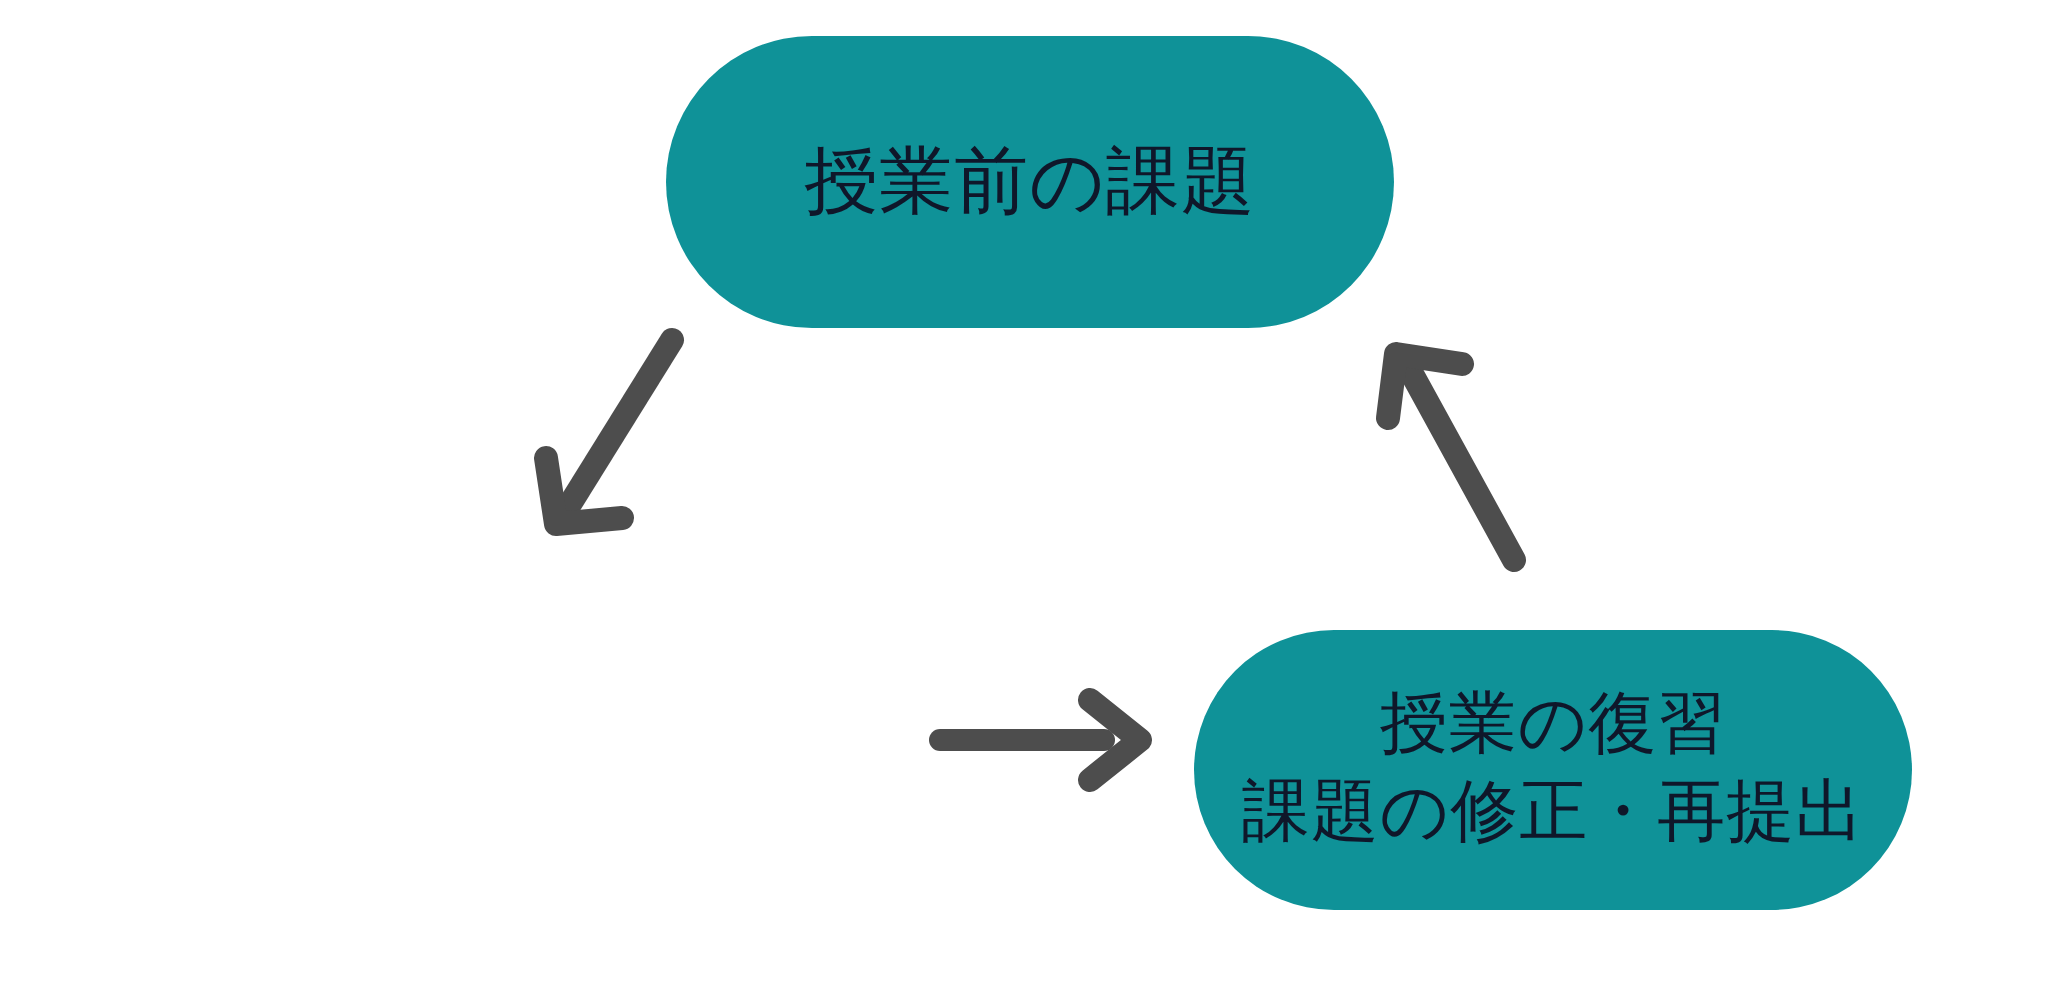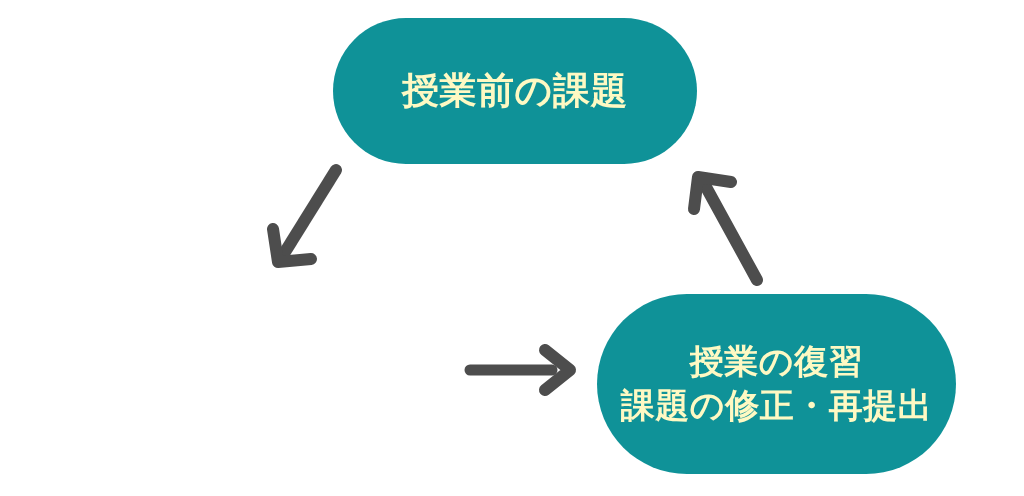--- a/index.html
+++ b/index.html
@@ -23,22 +23,22 @@
     position: absolute;
     background: #0f9298;
     border-radius: 999px;
     display: flex;
     align-items: center;
     justify-content: center;
     box-sizing: border-box;
     text-align: center;
   }
   .node-label {
-    color: #fef9c3;
-    font-weight: 700;
+    color: #0f172a;
+    font-weight: 400;
     letter-spacing: 0.5px;
     line-height: 1.28;
     white-space: pre-line;
   }
   #node-pre-class {
     left: 333px;
     top: 18px;
     width: 364px;
     height: 146px;
   }
@@ -49,23 +49,23 @@
     left: 72px;
     top: 300px;
     width: 364px;
     height: 141px;
   }
   #node-lesson .node-label {
     font-size: 34px;
   }
   #node-review {
     left: 597px;
-    top: 294px;
+    top: 315px;
     width: 359px;
-    height: 180px;
+    height: 140px;
   }
   #node-review .node-label {
     font-size: 34px;
   }
   .arrow-layer {
     position: absolute;
     left: 0;
     top: 0;
     width: 1024px;
     height: 496px;

